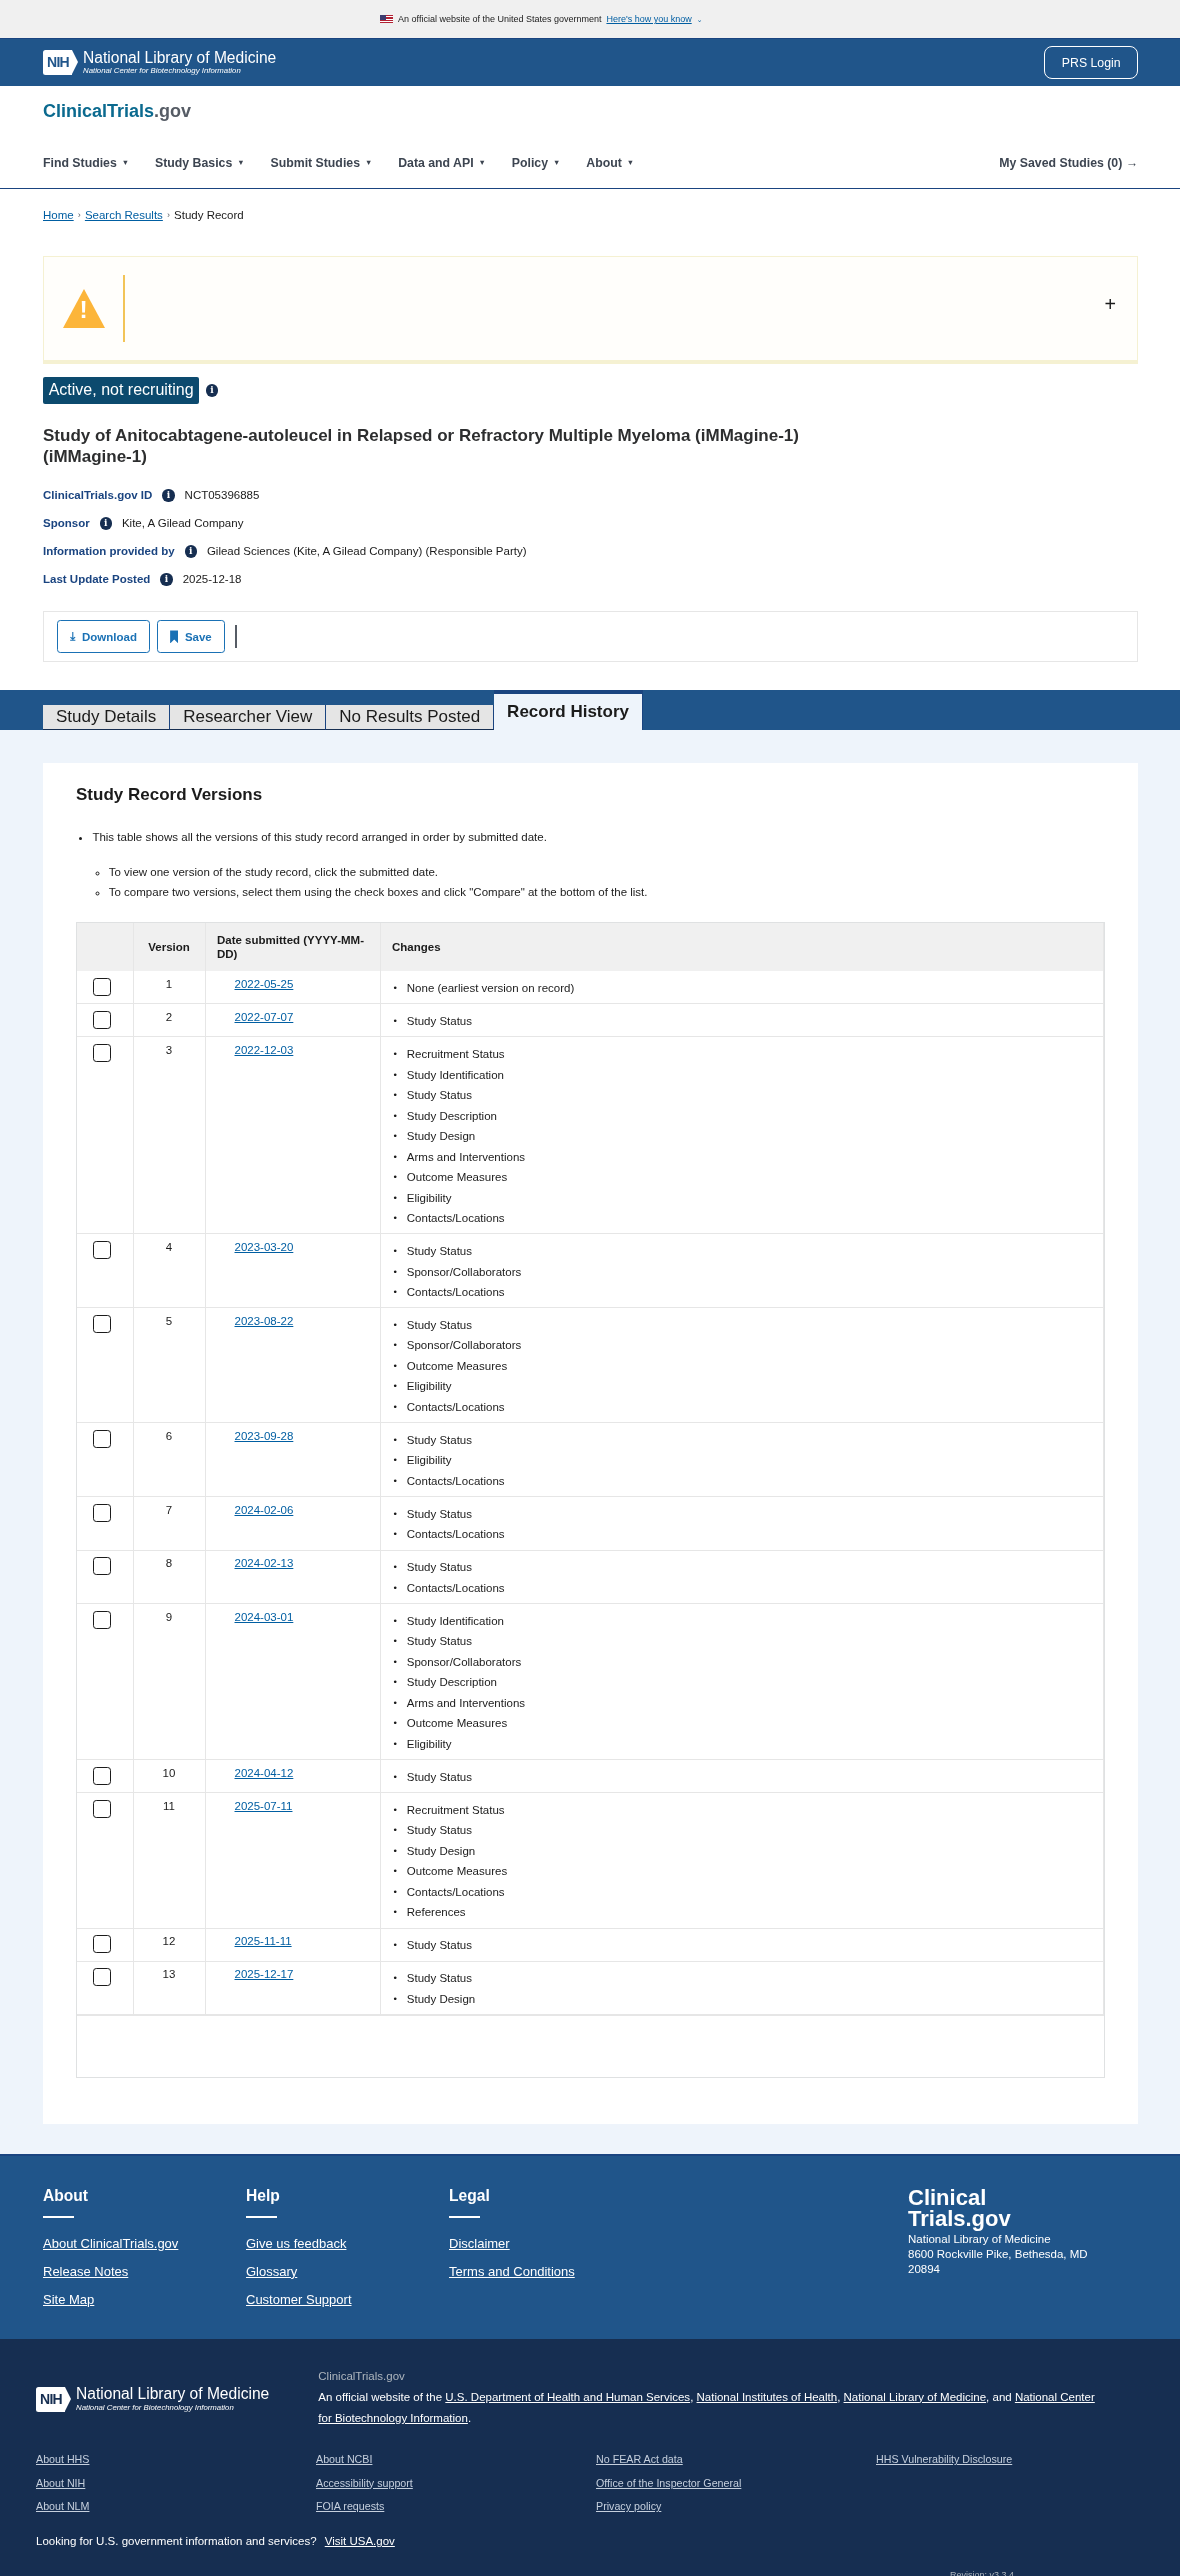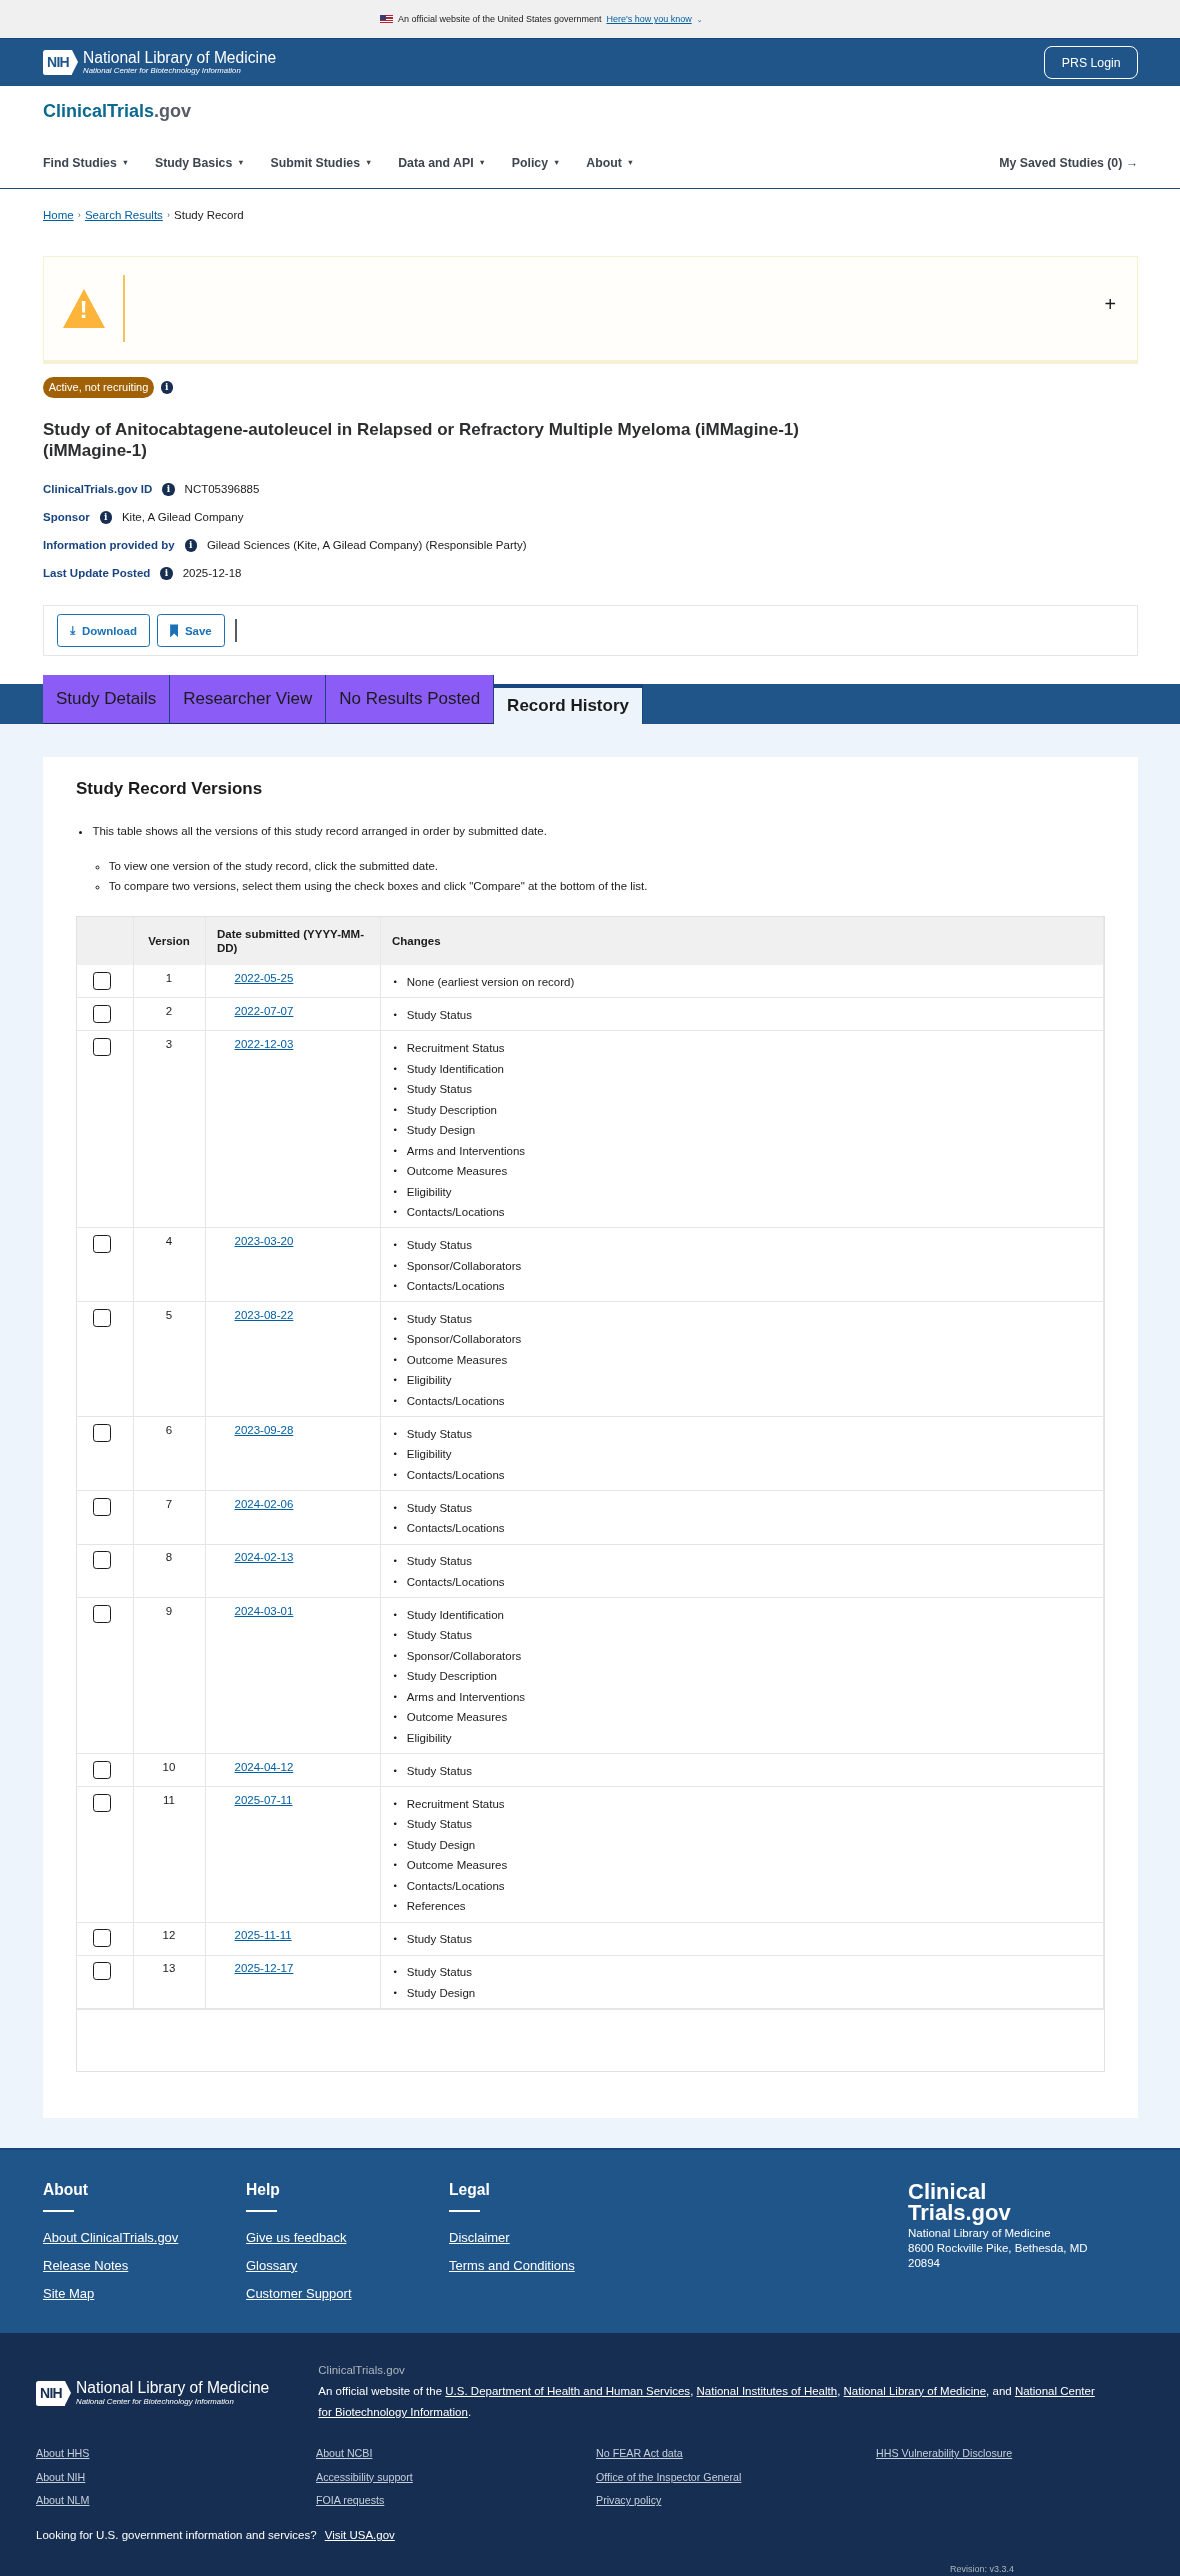--- a/index.html
+++ b/index.html
@@ -40,38 +40,38 @@
   .warn-icon { width: 79px; display: flex; justify-content: center; }
   .warn-tri { width: 0; height: 0; border-left: 21px solid transparent; border-right: 21px solid transparent; border-bottom: 39px solid #fcb53a; position: relative; }
   .warn-tri::after { content: "!"; position: absolute; left: -4.1px; top: 6.6px; color: #fff; font-weight: bold; font-size: 24.6px; }
   .disc-divider { width: 1.6px; height: 67px; background: #f2c458; margin-right: 18px; }
   .disc-title { font-size: 15.6px; font-weight: bold; color: #1b1b1b; margin-bottom: 11.5px; }
   .disc-sub { font-size: 11.5px; color: #454545; }
   .disc-plus { position: absolute; right: 21px; top: 36px; font-size: 19.7px; color: #1b1b1b; }
 
   
   .status-row { padding: 0 43px; display: flex; align-items: center; gap: 6.6px; }
-  .status-badge { background: #a16207; color: #fff; font-size: 11px; padding: 4.1px 5.7px; border-radius: 11px; }
+  .status-badge { background: #0c4a6e; color: #fff; font-size: 16px; padding: 4.1px 5.7px; border-radius: 2px; }
   .info { display: inline-flex; width: 12.3px; height: 12.3px; border-radius: 50%; background: #162e51; color: #fff; font-size: 9px; font-weight: bold; align-items: center; justify-content: center; font-family: "DejaVu Serif", serif; }
 
   .study-title { padding: 21px 43px 0; font-size: 17px; font-weight: bold; color: #2d2e2f; line-height: 21px; width: 902px; }
   .meta { padding: 14.8px 43px 0; }
   .meta-row { display: flex; align-items: center; gap: 10px; font-size: 11.5px; height: 28px; }
   .meta-label { color: #1a4480; font-weight: bold; }
   .meta-value { color: #1b1b1b; }
 
   .toolbar { margin: 18px 43px 0; border: 0.8px solid #e6e6e6; height: 51px; display: flex; align-items: center; padding: 0 13px; gap: 6.6px; }
   .tool-btn { border: 1.6px solid #1a71b5; border-radius: 3.3px; color: #1a71b5; background: #fff; font-weight: bold; font-size: 11.5px; padding: 6.6px 12.3px; display: flex; align-items: center; gap: 6.6px; font-family: "Liberation Sans", sans-serif; height: 33px; }
   .tool-sep { width: 1.6px; height: 23px; background: #565c65; margin-left: 3.3px; }
   .dl-icon { font-size: 11.5px; }
   .bm-icon { width: 8.2px; height: 13px; background: #1a71b5; clip-path: polygon(0 0,100% 0,100% 100%,50% 70%,0 100%); }
 
   
   .tabbar { margin-top: 28px; background: #20558a; height: 40px; display: flex; align-items: flex-end; padding-left: 43px; }
-  .tab { background: #8b5cf6; color: #1b1b1b; font-size: 17px; height: 49px; padding: 0 13px; display: flex; align-items: center; border-right: 0.8px solid #1a4480; border-bottom: 1.6px solid #162e51; }
+  .tab { background: #e5e5e5; color: #1b1b1b; font-size: 17px; height: 25px; padding: 0 13px; display: flex; align-items: center; border-right: 0.8px solid #1a4480; border-bottom: 1.6px solid #162e51; }
   .tab.active { background: #eef4fb; font-weight: bold; height: 40px; border-top: 4.1px solid #1a4480; border-bottom: none; }
 
   
   .content-bg { background: #eef4fb; padding: 33px 43px 29.5px; }
   .versions-card { background: #fff; padding: 19.7px 33px 46px; }
   .versions-title { font-size: 17px; font-weight: bold; color: #1b1b1b; margin: 1.6px 0 23px; }
   .intro { font-size: 11.5px; line-height: 19.7px; padding-left: 16.4px; margin-bottom: 19.7px; }
   .intro ul { padding-left: 16.4px; margin-top: 16px; }
   .table-wrap { border: 0.8px solid #dfe1e2; }
   table { width: 100%; border-collapse: collapse; font-size: 11.5px; }

